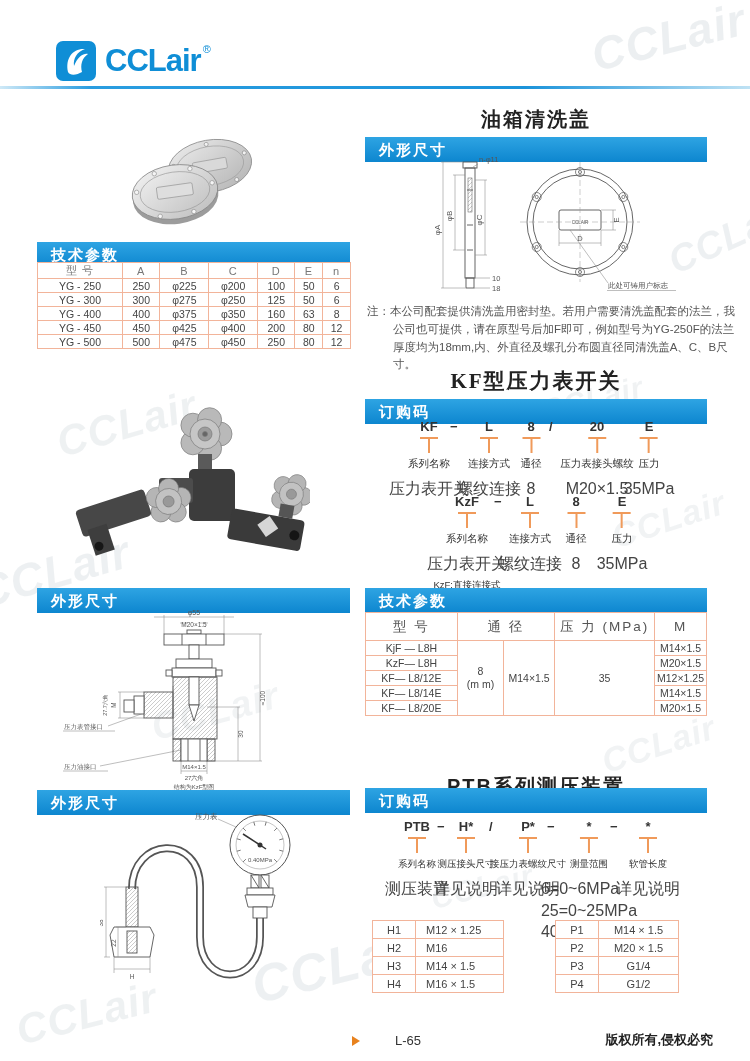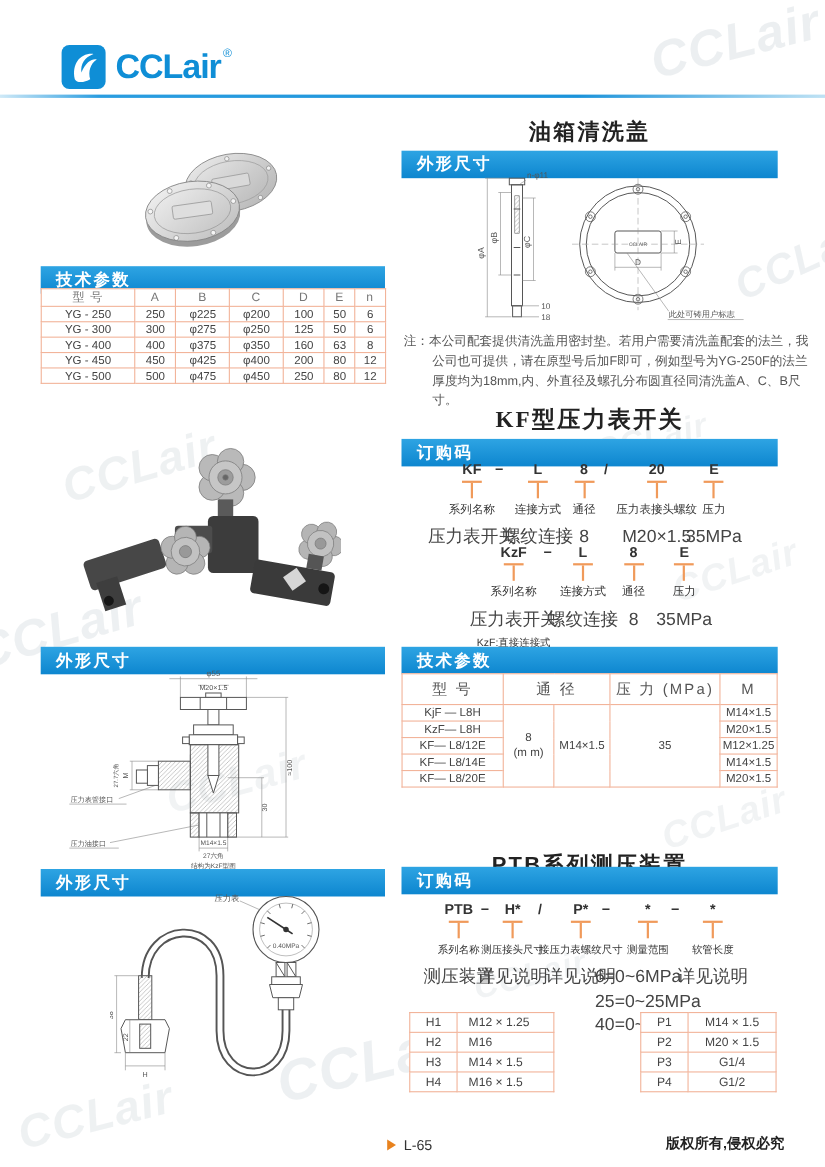--- a/index.html
+++ b/index.html
@@ -30,38 +30,38 @@
   .tank-t td{height:13px;}
   .kf-t{left:365px;top:612px;width:342px;}
   .kf-t th{height:27px;font-size:13.5px;color:#555;letter-spacing:2px;}
   .kf-t td{height:14px;}
   .hp{top:920px;font-size:11px;}
   .hp td{height:17px;}
   .hp .k{width:38px;}
   .hp .v{width:75px;}
   .h-t{left:372px;}
   .h-t .v{text-align:left;padding-left:10px;}
-  .p-t{left:582px;}
+  .p-t{left:555px;}
   .pre{white-space:pre-line;line-height:1.25;}
   
   .colm{position:absolute;transform:translateX(-50%);display:flex;flex-direction:column;
         align-items:center;z-index:2;}
   .code{font-size:13px;font-weight:bold;color:#333;line-height:14px;white-space:nowrap;}
   .tick{margin-top:3px;width:18px;border-top:2px solid #f09a5a;}
   .tick i{display:block;width:2px;height:14px;background:#f09a5a;margin:0 auto;}
   .lbl{margin-top:4px;font-size:10.5px;color:#333;white-space:nowrap;line-height:13px;}
   .val{margin-top:8px;font-size:16px;color:#444;white-space:pre-line;text-align:center;line-height:1.35;}
   .extras{margin-top:3px;font-size:9.5px;color:#333;text-align:left;line-height:1.45;white-space:nowrap;}
   .sep{position:absolute;font-size:13px;font-weight:bold;color:#333;z-index:2;}
   .ptb-code .lbl{font-size:9.5px;}
   
   .note{position:absolute;left:367px;top:303px;width:376px;font-size:11.5px;color:#555;
         line-height:1.55;padding-left:26px;text-indent:-26px;box-sizing:border-box;z-index:2;}
   
-  .pagenum{position:absolute;left:352px;top:1033px;display:flex;align-items:center;z-index:2;}
+  .pagenum{position:absolute;left:352px;top:1033px;display:flex;align-items:center;z-index:2;gap:28px;}
   .tri{width:0;height:0;border-left:8px solid #e8821e;border-top:5px solid transparent;
        border-bottom:5px solid transparent;margin-right:7px;}
   .pagenum span{font-size:13px;color:#333;}
   .copyright{position:absolute;right:37px;top:1031px;font-size:13px;font-weight:bold;color:#222;z-index:2;}
   svg{position:absolute;z-index:2;}
   svg text{font-family:"Liberation Sans","DejaVu Sans",sans-serif;fill:#555;}
 </style>
 </head>
 <body>
 

